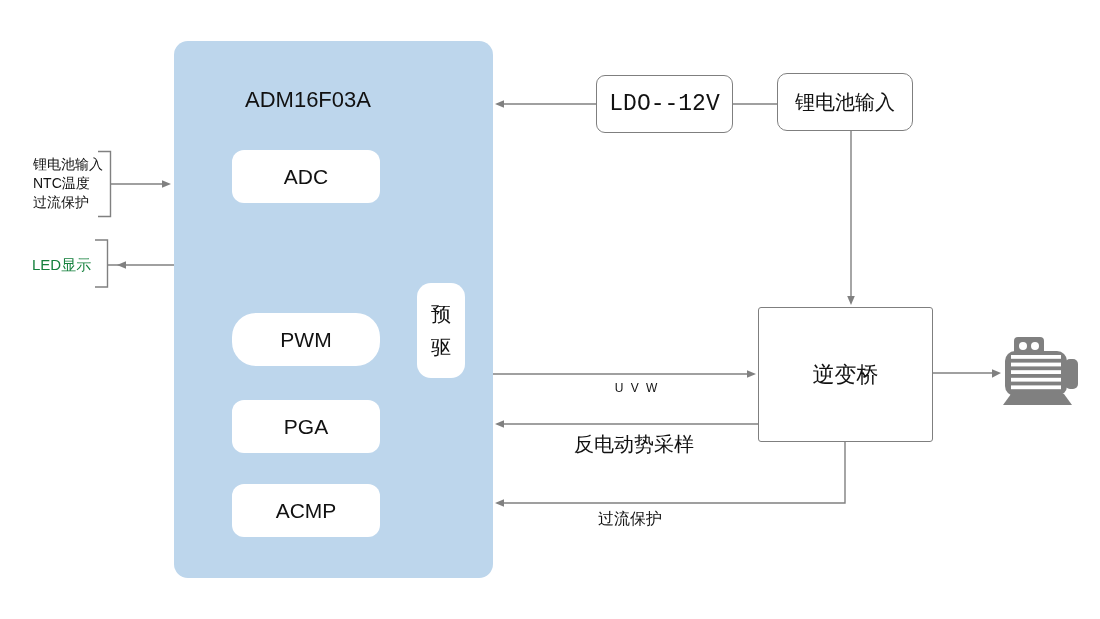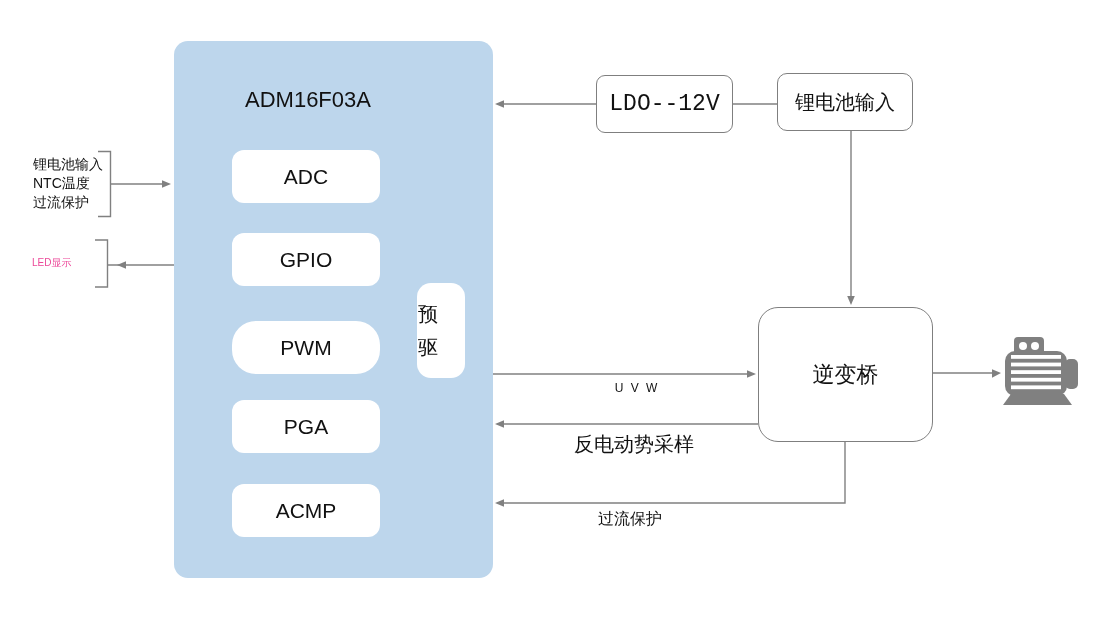--- a/index.html
+++ b/index.html
@@ -35,71 +35,71 @@
     left: 58px;
     width: 148px; height: 53px;
     background: #ffffff;
     border-radius: 12px;
     display: flex; align-items: center; justify-content: center;
     font-size: 21px;
     color: #111;
   }
   .module.m0 { top: 109px; }
   .module.m1 { top: 192px; }
-  .module.m2 { top: 280px; border-radius: 24px; }
+  .module.m2 { top: 272px; border-radius: 24px; }
   .module.m3 { top: 359px; }
   .module.m4 { top: 443px; }
   .predriver {
     position: absolute;
     left: 243px; top: 242px;
     width: 48px; height: 95px;
     background: #ffffff;
     border-radius: 14px;
-    display: flex; align-items: center; justify-content: flex-start;
+    display: flex; align-items: center; justify-content: center;
   }
   .predriver-text {
     width: 22px;
     font-size: 20px;
     line-height: 1.65;
     word-break: break-all;
     text-align: center;
     color: #111;
   }
   
   .obox {
     position: absolute;
     background: #ffffff;
     border: 1.5px solid #7f7f7f;
     display: flex; align-items: center; justify-content: center;
     color: #111;
   }
   .ldo   { left: 596px; top: 75px;  width: 137px; height: 58px;  border-radius: 9px;  font-size: 23px; font-family: Liberation Mono, monospace; }
   .batt  { left: 777px; top: 73px;  width: 136px; height: 58px;  border-radius: 10px; font-size: 20px; }
-  .inv   { left: 758px; top: 307px; width: 175px; height: 135px; border-radius: 20px; font-size: 22px; }
+  .inv   { left: 758px; top: 307px; width: 175px; height: 135px; border-radius: 3px; font-size: 22px; }
   
   .flabel {
     position: absolute;
     text-align: center;
     color: #111;
   }
   .lbl-uvw  { left: 557px; top: 381px; width: 160px; font-size: 12px; letter-spacing: 2px; }
   .lbl-bemf { left: 539px; top: 431px; width: 190px; font-size: 20px; }
   .lbl-ocp  { left: 550px; top: 509px; width: 160px; font-size: 16px; }
   .sense-lines {
     position: absolute;
     left: 33px; top: 155px; width: 72px;
     font-size: 14px; line-height: 19px;
     color: #111;
     text-align: left;
   }
   .lbl-led {
     position: absolute;
     left: 32px; top: 256px; width: 64px;
-    font-size: 10px;
-    color: #ec4899;
+    font-size: 15px;
+    color: #15803d;
     text-align: left;
   }
   
   .layer {
     position: absolute;
     left: 0; top: 0;
     pointer-events: none;
   }
   .conn { stroke: #808080; stroke-width: 1.4; fill: none; }
   .head { fill: #808080; stroke: none; }
@@ -157,23 +157,20 @@
     <g>
       <line class="conn" x1="933" y1="373" x2="993" y2="373"></line>
       <polygon class="head" points="1001,373 992,369.2 992,377.8"></polygon>
     </g>
   </svg>
 
   <div class="chip">
     <div class="chip-title">ADM16F03A</div>
     <div class="module m0">
         <span>ADC</span>
-      </div>
-    <div class="module m1">
-        <span>GPIO</span>
       </div>
     <div class="module m2">
         <span>PWM</span>
       </div>
     <div class="module m4">
         <span>ACMP</span>
       </div>
     <div class="module m3">
         <span>PGA</span>
       </div>

